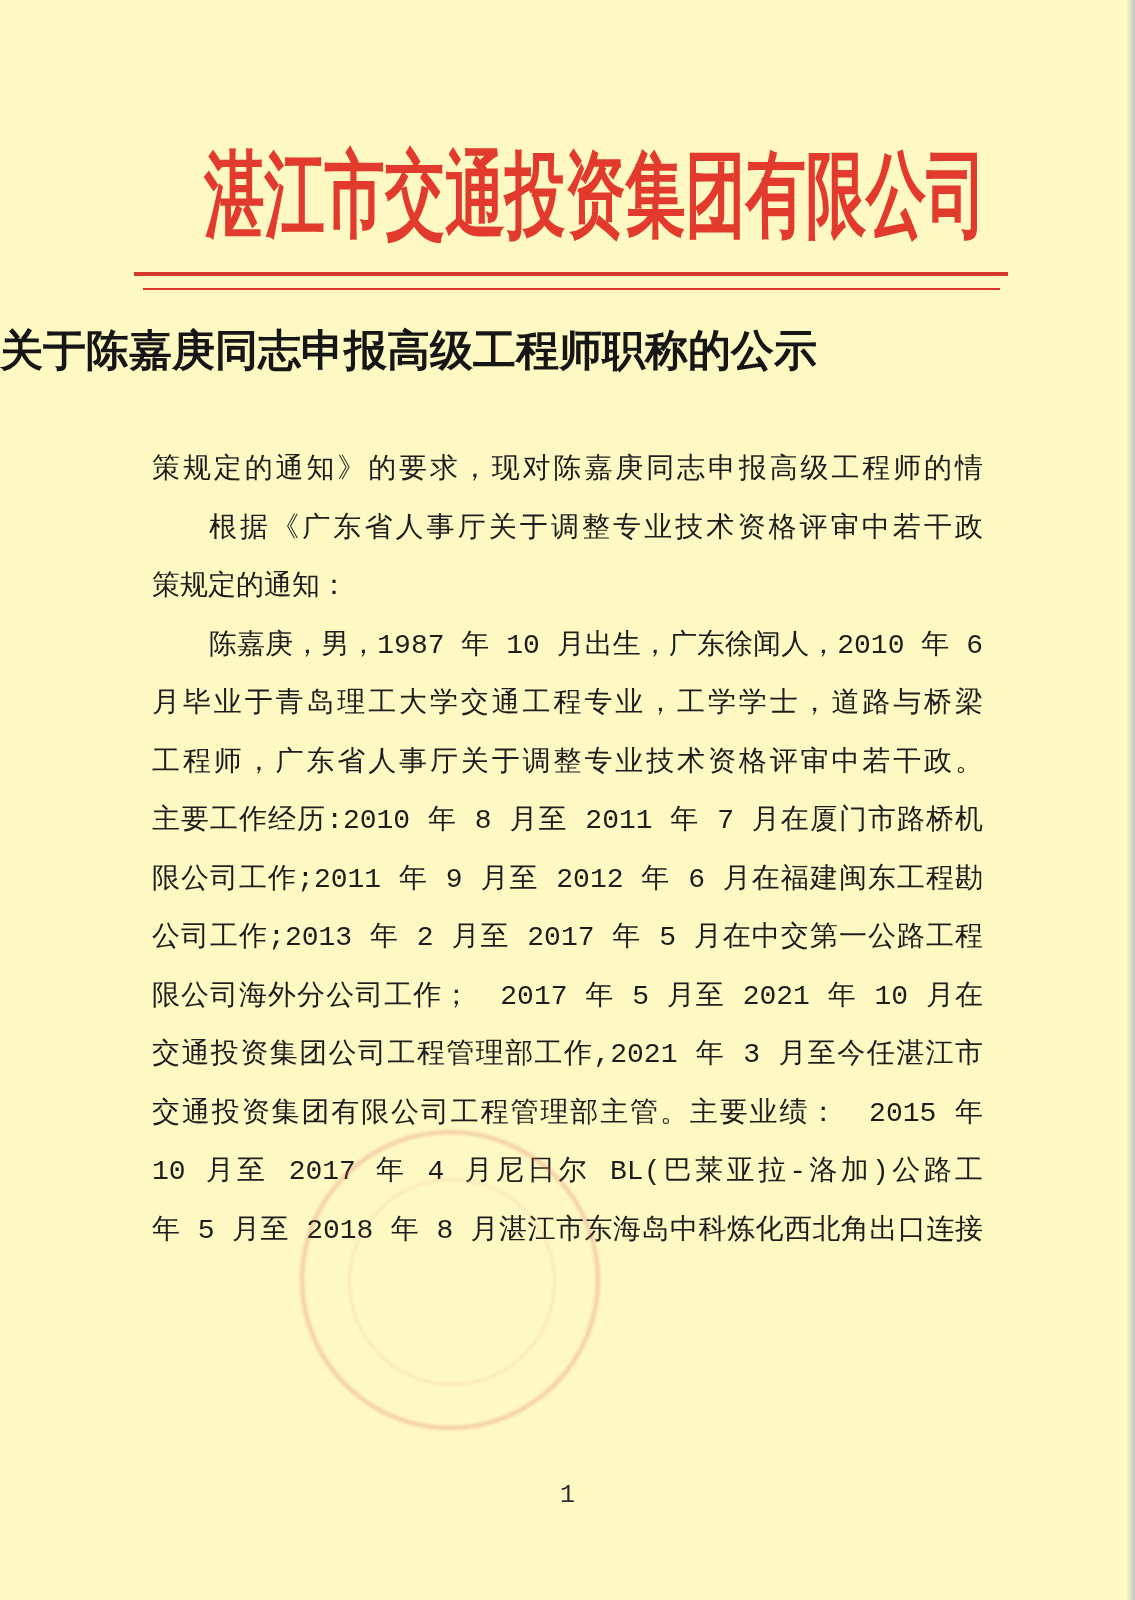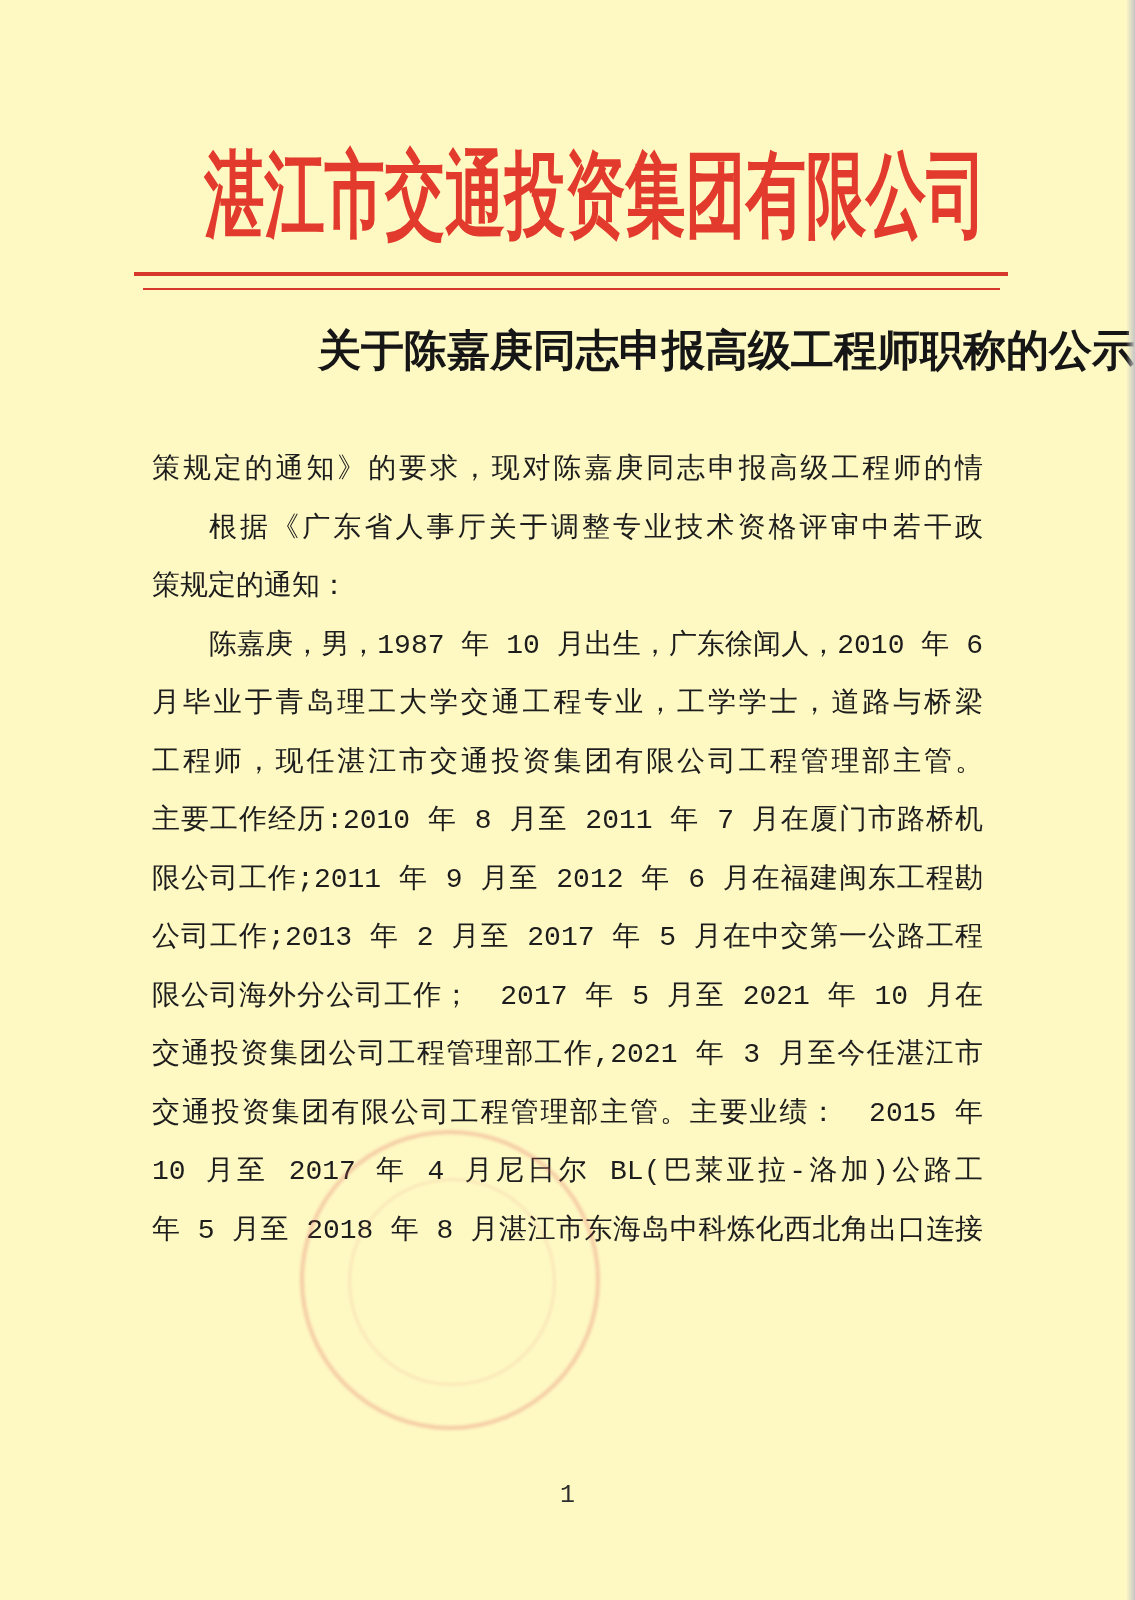--- a/index.html
+++ b/index.html
@@ -55,21 +55,21 @@
     top: 288px;
     width: 857px;
     height: 2px;
   }
   .doc-title {
     position: absolute;
     left: 0;
     top: 324px;
     width: 100%;
     margin: 0;
-    text-align: right;
+    text-align: left;
     font-size: 43px;
     line-height: 60px;
     font-weight: bold;
     color: #161616;
     white-space: nowrap;
   }
   .body-block {
     position: absolute;
     left: 152px;
     top: 441px;
@@ -139,21 +139,21 @@
   </header>
 
   <h1 class="doc-title">关于陈嘉庚同志申报高级工程师职称的公示</h1>
 
   <main class="body-block">
     <div class="line">策规定的通知》的要求，现对陈嘉庚同志申报高级工程师的情</div>
     <div class="line indent">根据《广东省人事厅关于调整专业技术资格评审中若干政</div>
     <div class="line short">策规定的通知：</div>
     <div class="line indent">陈嘉庚，男，1987 年 10 月出生，广东徐闻人，2010 年 6</div>
     <div class="line">月毕业于青岛理工大学交通工程专业，工学学士，道路与桥梁</div>
-    <div class="line">工程师，现任湛江市交通投资集团有限公司工程管理部主管。</div>
+    <div class="line">工程师，广东省人事厅关于调整专业技术资格评审中若干政。</div>
     <div class="line">主要工作经历:2010 年 8 月至 2011 年 7 月在厦门市路桥机械有</div>
     <div class="line">限公司工作;2011 年 9 月至 2012 年 6 月在福建闽东工程勘察院</div>
     <div class="line">公司工作;2013 年 2 月至 2017 年 5 月在中交第一公路工程局有</div>
     <div class="line">限公司海外分公司工作；　2017 年 5 月至 2021 年 10 月在湛江市</div>
     <div class="line">交通投资集团公司工程管理部工作,2021 年 3 月至今任湛江市</div>
     <div class="line">交通投资集团有限公司工程管理部主管。主要业绩：　2015 年</div>
     <div class="line">10 月至 2017 年 4 月尼日尔 BL(巴莱亚拉-洛加)公路工程;2017</div>
     <div class="line">年 5 月至 2018 年 8 月湛江市东海岛中科炼化西北角出口连接道</div>
   </main>
 

